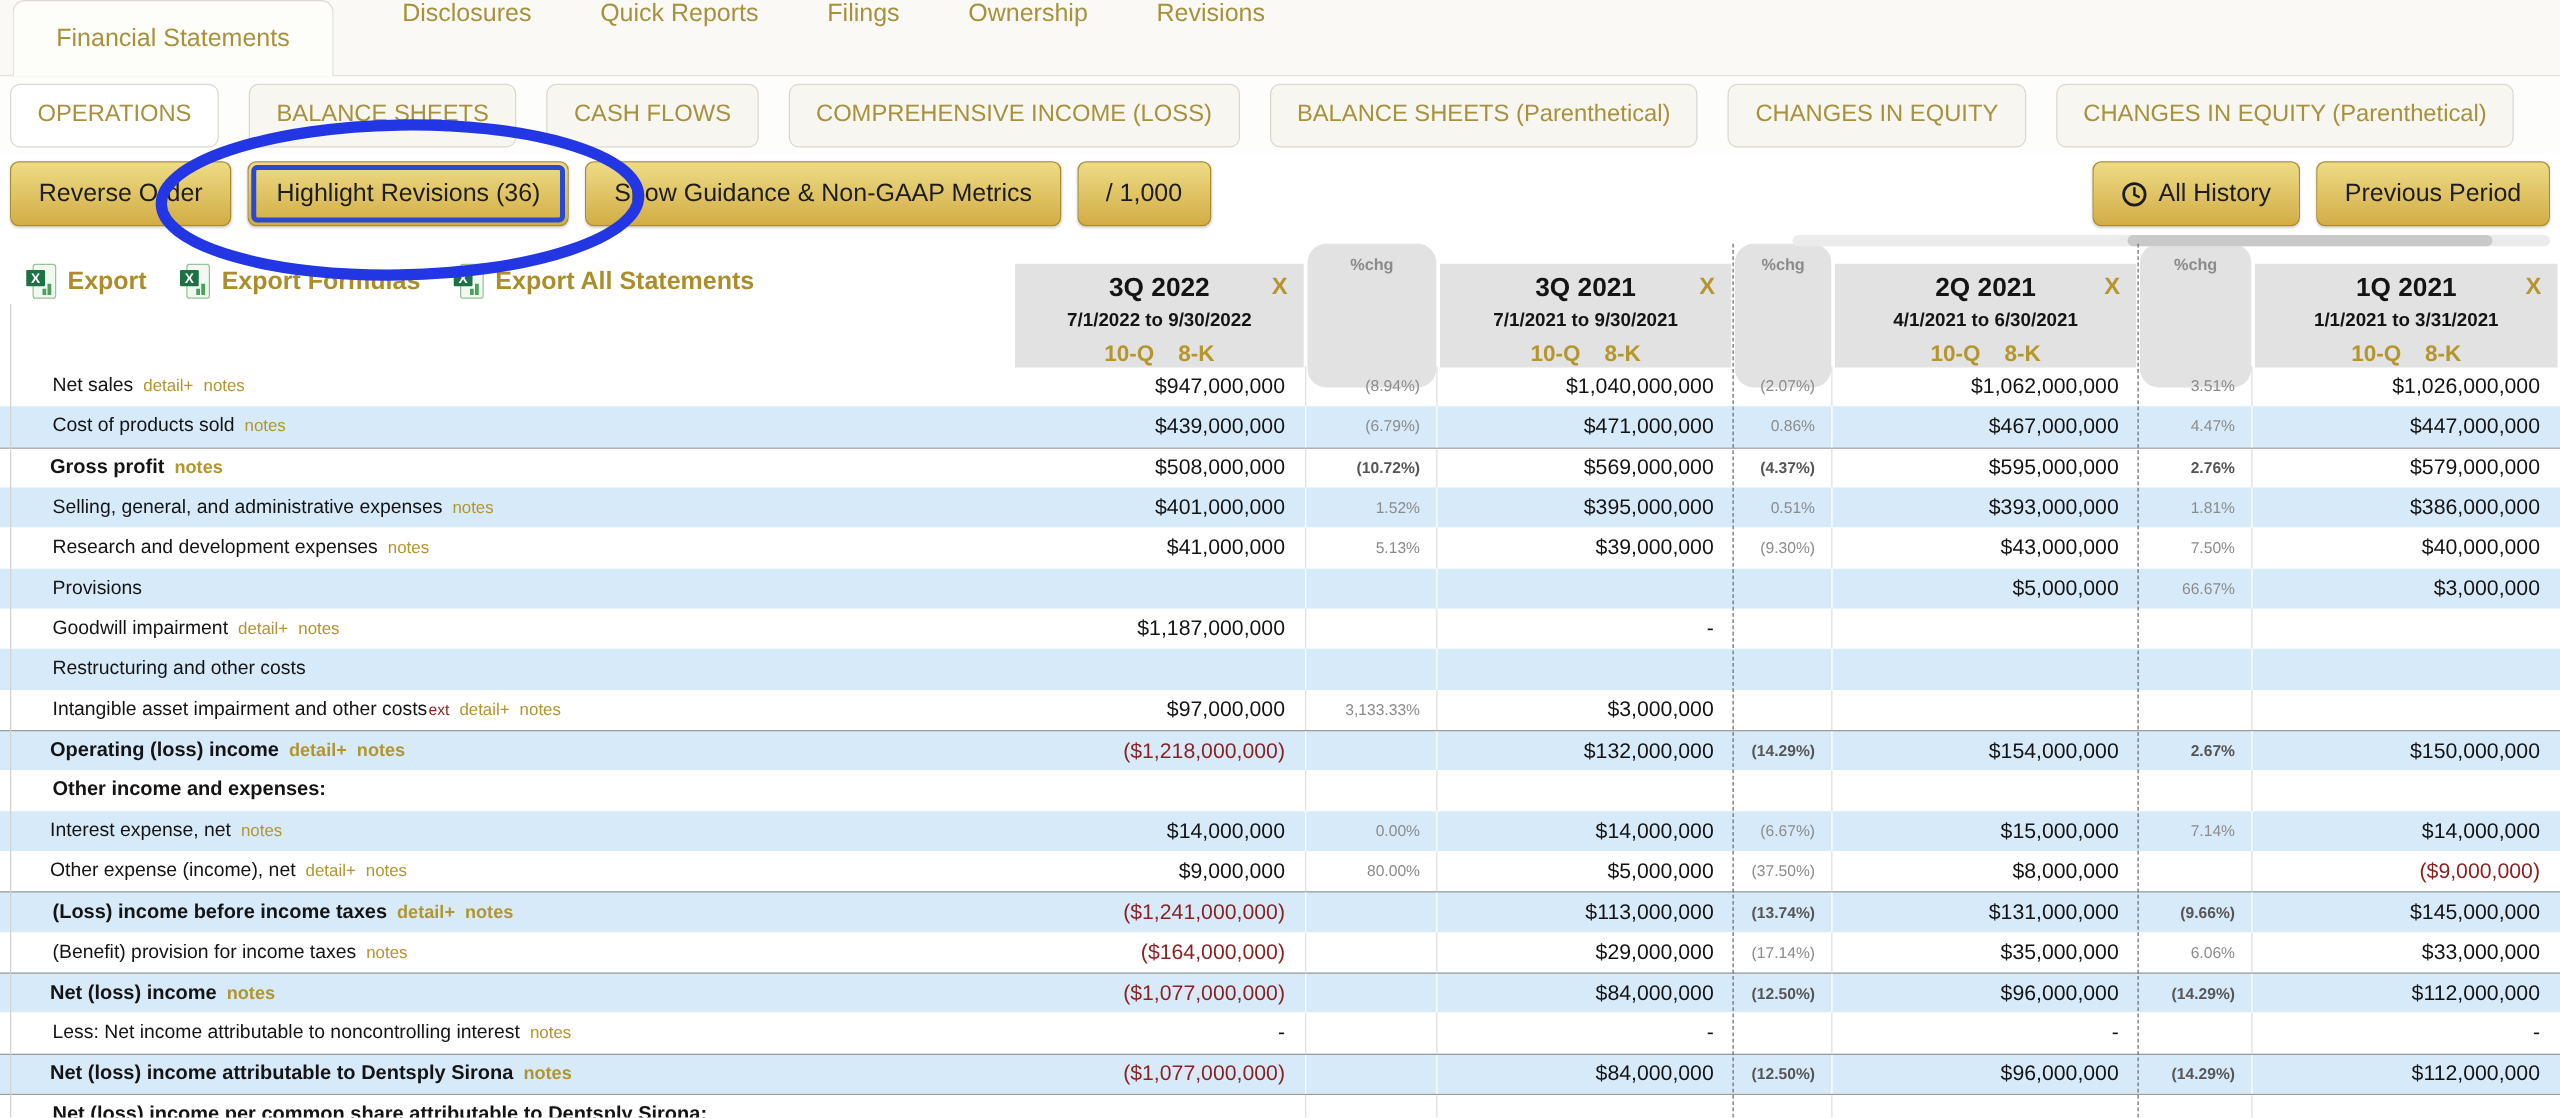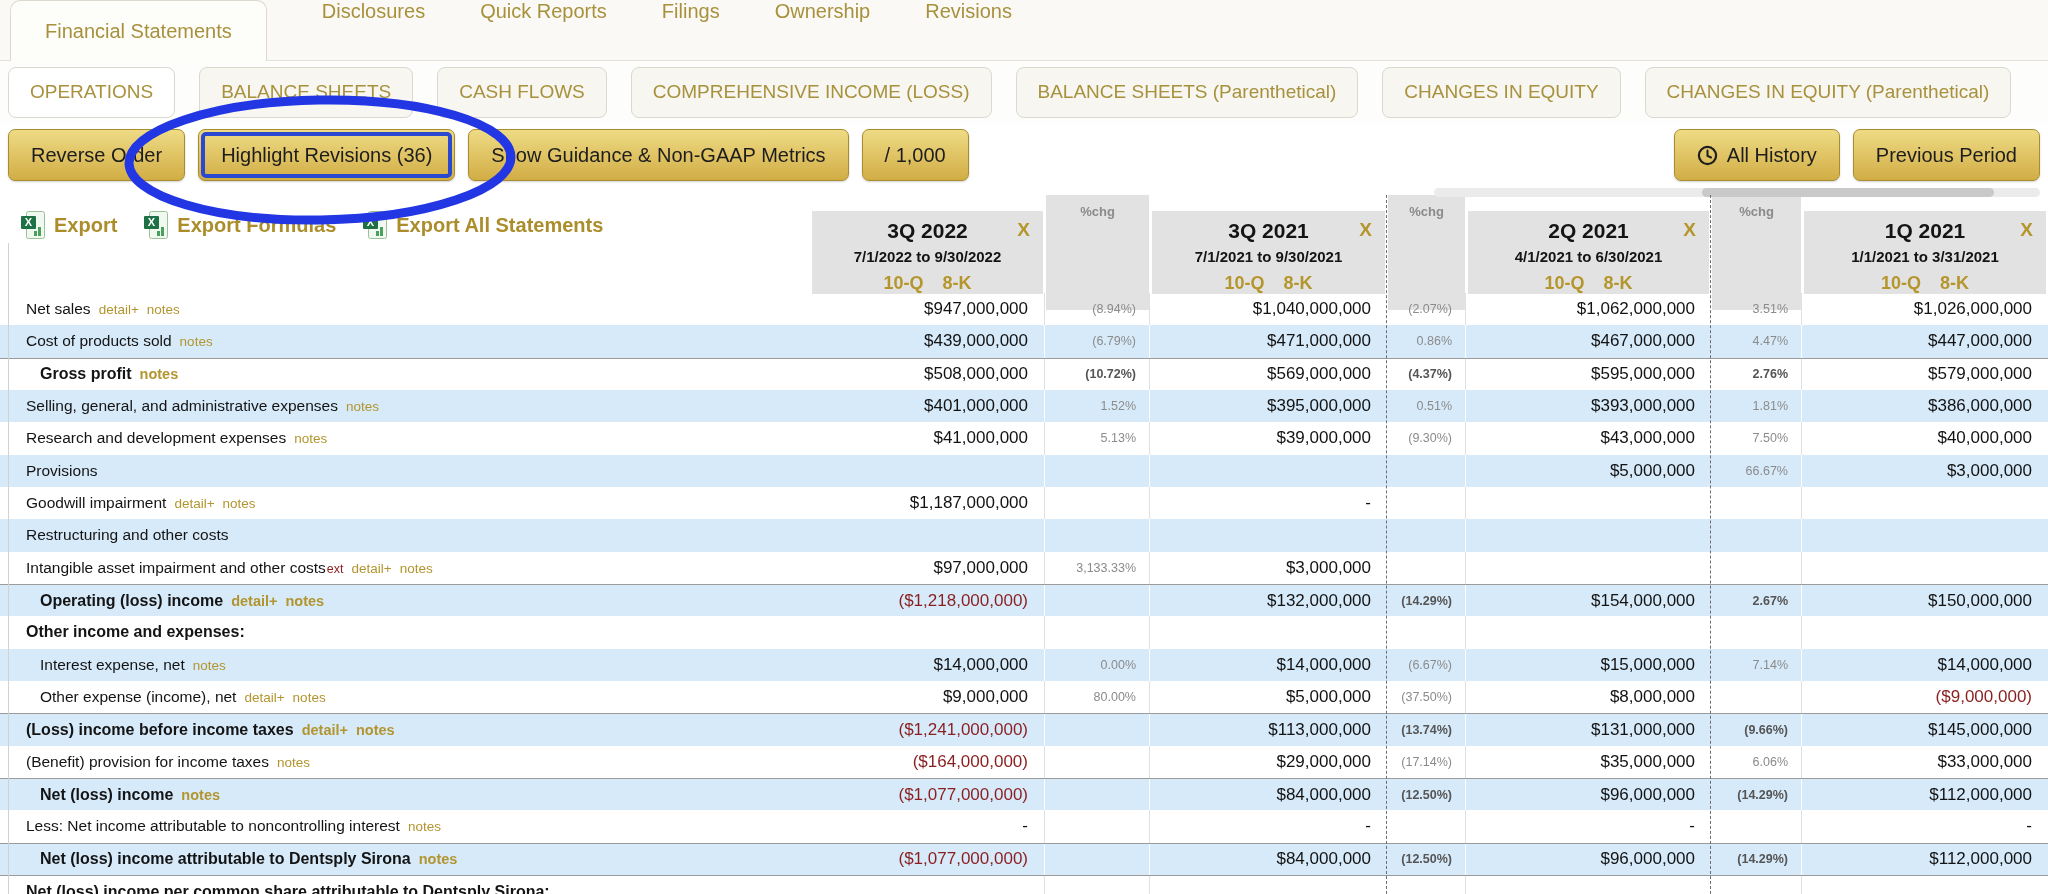--- a/index.html
+++ b/index.html
@@ -50,26 +50,26 @@
   .tgrid { display:grid; grid-template-columns:810px 235px 105px 237px 79px 245px 91px 246px; }
   .thead { height:98px; }
   .hlabel { background:#fff; }
   .hperiod { background:#e2e2e2; margin:16px 2px; position:relative; padding-top:8px; text-align:center; }
   .hp-title { font-size:21px; font-weight:bold; color:#141414; }
   .hx { position:absolute; right:13px; top:8px; color:#b5962c; font-weight:bold; font-size:19px; cursor:pointer;}
   .hp-range { font-size:15px; font-weight:bold; color:#141414; margin-top:5px; }
   .hp-links { margin-top:8px; display:flex; justify-content:center; gap:19px; }
   .hp-link { color:#b5962c; font-weight:bold; font-size:18px; cursor:pointer; }
   .hchg { background:#e2e2e2; margin:0 1px; padding-top:9px; text-align:center;
-    font-size:13px; font-weight:bold; color:#8b8b8b; }
+    font-size:13px; font-weight:bold; color:#8b8b8b;border-radius:15px; }
 
   .trow { height:32.33px; align-items:center; background:#fff; }
   .trow.blue { background:#d7eafa; }
   .trow.topline { border-top:1px solid #9b9b9b; }
-  .lab { padding-left:26px; font-size:15.5px; color:#141414; white-space:nowrap; overflow:hidden;}
+  .lab { padding-left:42px; font-size:15.5px; color:#141414; white-space:nowrap; overflow:hidden;}
   .lab.ind { padding-left:40px; }
   .trow.bold .lab { font-weight:bold; font-size:16px; }
   .ltext.ul { text-decoration-color:#9a9a9a; text-underline-offset:4px; cursor:pointer;}
   .lnk { color:#b2952e; font-size:13.5px; margin-left:8px; cursor:pointer;}
   .trow.bold .lnk { font-weight:bold; font-size:14.5px; }
   .ext-tag { color:#8a1f1f; font-size:12.5px; margin-left:1px; }
   .cv { text-align:right; padding-right:16px; font-size:17px; color:#131313; white-space:nowrap;}
   .trow.bold .cv { font-weight:normal; }
   .cv.neg { color:#8a1f1f; }
   .cc { text-align:right; padding-right:13px; font-size:12.5px; color:#8b8b8b; white-space:nowrap;}

